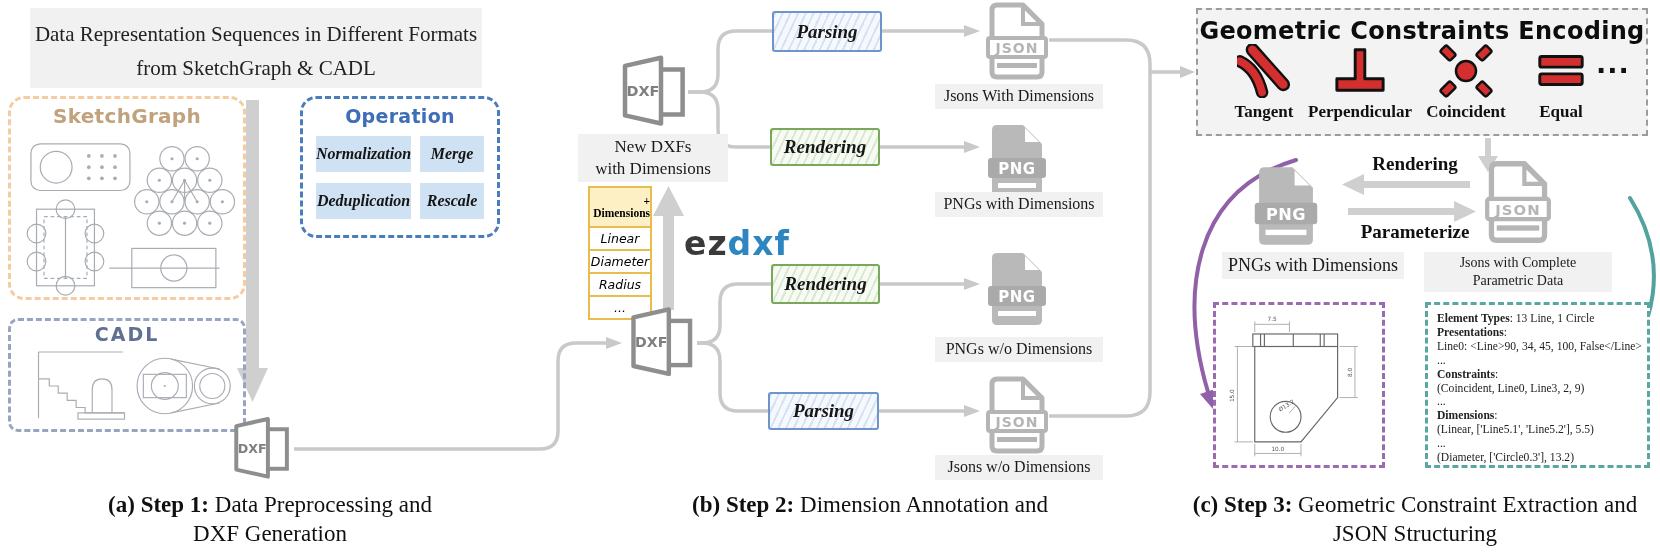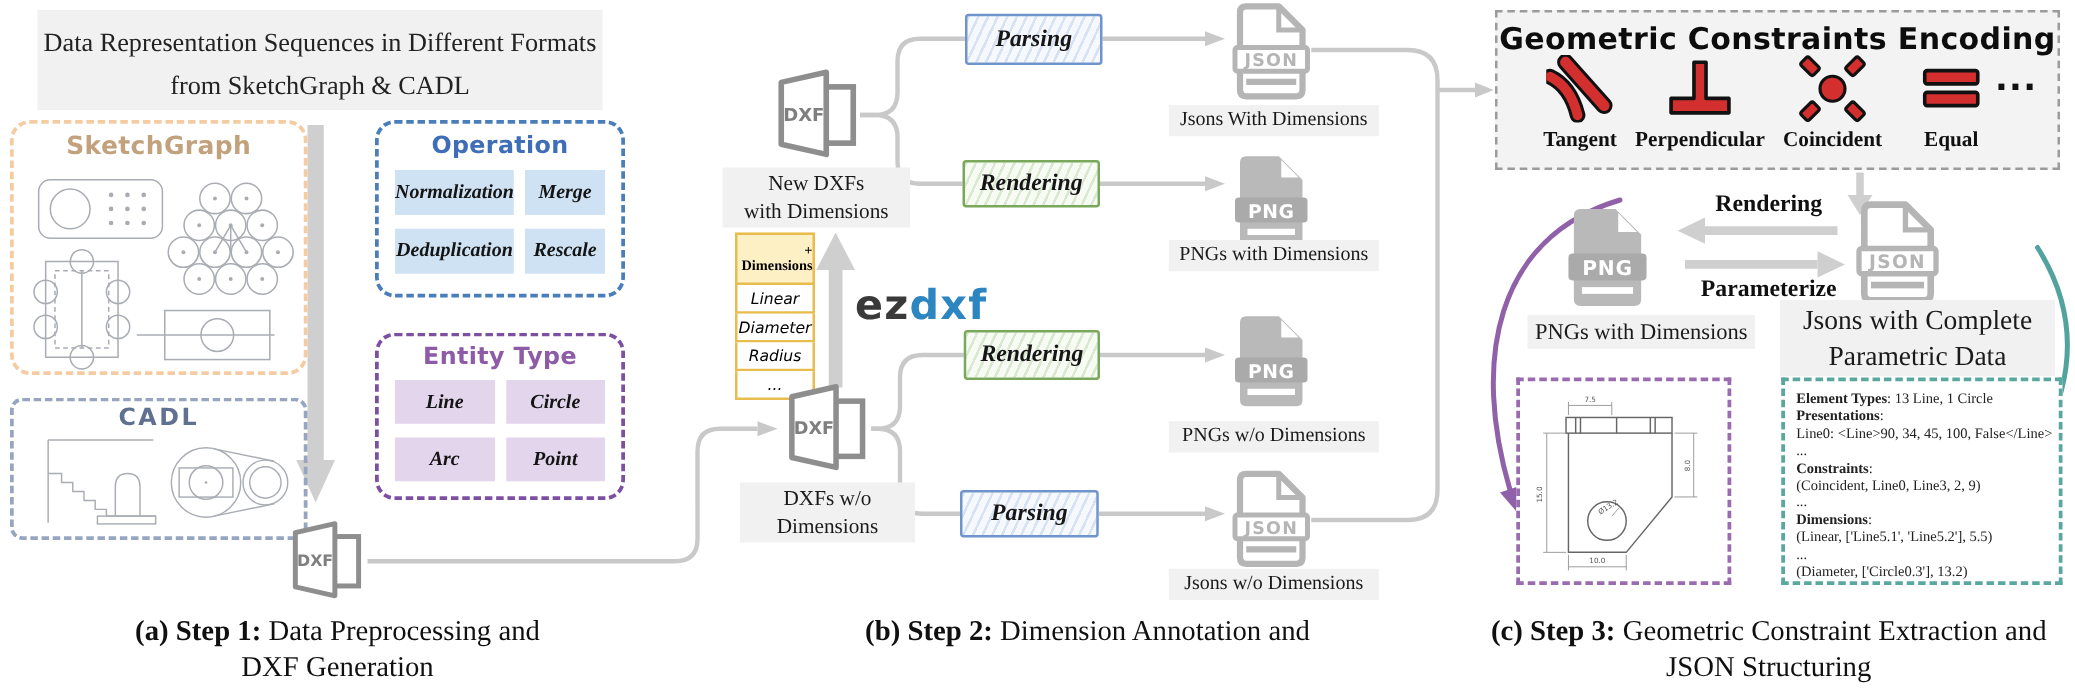--- a/index.html
+++ b/index.html
@@ -190,29 +190,20 @@
         <rect x="131" y="35" width="48" height="26"></rect>
         <circle cx="208" cy="48" r="20"></circle>
         <circle cx="208" cy="48" r="14"></circle>
         <line x1="162" y1="18" x2="216" y2="29"></line>
         <line x1="162" y1="78" x2="216" y2="67"></line>
       </g>
       <circle cx="155" cy="48" r="1.2" fill="#a9adb3"></circle>
     </svg>
   </div>
 
-  <div class="abs dash" id="ent-box" style="left:300px;top:266px;width:200px;height:134px;">
-    <div class="ctitle" style="color:#8e5ba8;font-size:19px;margin-top:5px;">Entity Type</div>
-    <div class="cellgrid" style="left:13px;right:13px;top:35px;grid-template-columns:1fr 1fr;">
-      <div class="cell purple" style="height:35px;">Line</div>
-      <div class="cell purple" style="height:35px;">Circle</div>
-      <div class="cell purple" style="height:35px;">Arc</div>
-      <div class="cell purple" style="height:35px;">Point</div>
-    </div>
-  </div>
 
   <svg class="abs" style="left:228px;top:415px;" width="64" height="68" viewBox="0 0 80 86">
     <rect x="44" y="18" width="30" height="50" fill="#fff" stroke="#8e8e8e" stroke-width="5"></rect>
     <polygon points="10,14 50,5 50,78 10,69" fill="#fff" stroke="#8e8e8e" stroke-width="5" stroke-linejoin="round"></polygon>
     <text x="30" y="48" text-anchor="middle" font-family="DejaVu Sans" font-weight="bold" font-size="16" fill="#7f7f7f">DXF</text>
   </svg>
 
   <div class="abs caption" style="left:20px;top:490px;width:500px;">
     <div><b>(a) Step 1:</b><span> Data Preprocessing and</span></div>
     <div>DXF Generation</div>
@@ -242,24 +233,20 @@
   </div>
   <div class="abs" id="ezdxf" style="left:684px;top:224px;">
     <span class="ez1">ez</span><span class="ez2">dxf</span>
   </div>
 
   <svg class="abs" style="left:623px;top:305px;" width="74" height="76" viewBox="0 0 80 86">
     <rect x="44" y="18" width="30" height="50" fill="#fff" stroke="#8e8e8e" stroke-width="5"></rect>
     <polygon points="10,14 50,5 50,78 10,69" fill="#fff" stroke="#8e8e8e" stroke-width="5" stroke-linejoin="round"></polygon>
     <text x="30" y="48" text-anchor="middle" font-family="DejaVu Sans" font-weight="bold" font-size="16" fill="#7f7f7f">DXF</text>
   </svg>
-  <div class="abs flabel lg" style="left:592px;top:386px;width:140px;">
-    <div>DXFs w/o</div>
-    <div>Dimensions</div>
-  </div>
 
   <svg class="abs" style="left:985px;top:2px;" width="64" height="78" viewBox="0 0 64 78">
     <path d="M7 8 Q7 3 12 3 H38 L57 22 V70 Q57 75 52 75 H12 Q7 75 7 70 Z" fill="#fff" stroke="#b5b5b5" stroke-width="5" stroke-linejoin="round"></path>
     <path d="M38 3 V22 H57" fill="none" stroke="#b5b5b5" stroke-width="4"></path>
     <rect x="3" y="36" width="58" height="19" rx="2" fill="#fff" stroke="#b5b5b5" stroke-width="4"></rect>
     <text x="32" y="51" text-anchor="middle" font-family="DejaVu Sans" font-size="14" font-weight="bold" fill="#b5b5b5" letter-spacing="1">JSON</text>
     <rect x="12" y="61" width="40" height="5" fill="#b5b5b5"></rect>
   </svg>
   <div class="abs flabel" style="left:935px;top:84px;width:168px;">Jsons With Dimensions</div>
 
@@ -339,21 +326,21 @@
   <div class="abs xlabel" style="left:1340px;top:153px;width:150px;">Rendering</div>
   <div class="abs xlabel" style="left:1335px;top:221px;width:160px;">Parameterize</div>
 
   <svg class="abs" style="left:1484px;top:160px;" width="68" height="84" viewBox="0 0 64 78">
     <path d="M7 8 Q7 3 12 3 H38 L57 22 V70 Q57 75 52 75 H12 Q7 75 7 70 Z" fill="#fff" stroke="#b5b5b5" stroke-width="5" stroke-linejoin="round"></path>
     <path d="M38 3 V22 H57" fill="none" stroke="#b5b5b5" stroke-width="4"></path>
     <rect x="3" y="36" width="58" height="19" rx="2" fill="#fff" stroke="#b5b5b5" stroke-width="4"></rect>
     <text x="32" y="51" text-anchor="middle" font-family="DejaVu Sans" font-size="14" font-weight="bold" fill="#b5b5b5" letter-spacing="1">JSON</text>
     <rect x="12" y="61" width="40" height="5" fill="#b5b5b5"></rect>
   </svg>
-  <div class="abs flabel lg" style="left:1424px;top:240px;width:220px;font-size:22px;">
+  <div class="abs flabel lg" style="left:1424px;top:252px;width:188px;font-size:14px;">
     <div>Jsons with Complete</div>
     <div>Parametric Data</div>
   </div>
 
   <div class="abs dash" id="purple-box" style="left:1213px;top:302px;width:172px;height:166px;">
     <svg style="position:absolute;left:2px;top:2px;" width="166" height="158" viewBox="0 0 172 164">
       <g fill="none" stroke="#666" stroke-width="1.2">
         <rect x="36" y="28" width="88" height="13"></rect>
         <line x1="44" y1="28" x2="44" y2="41"></line>
           <line x1="48" y1="28" x2="48" y2="41"></line>

